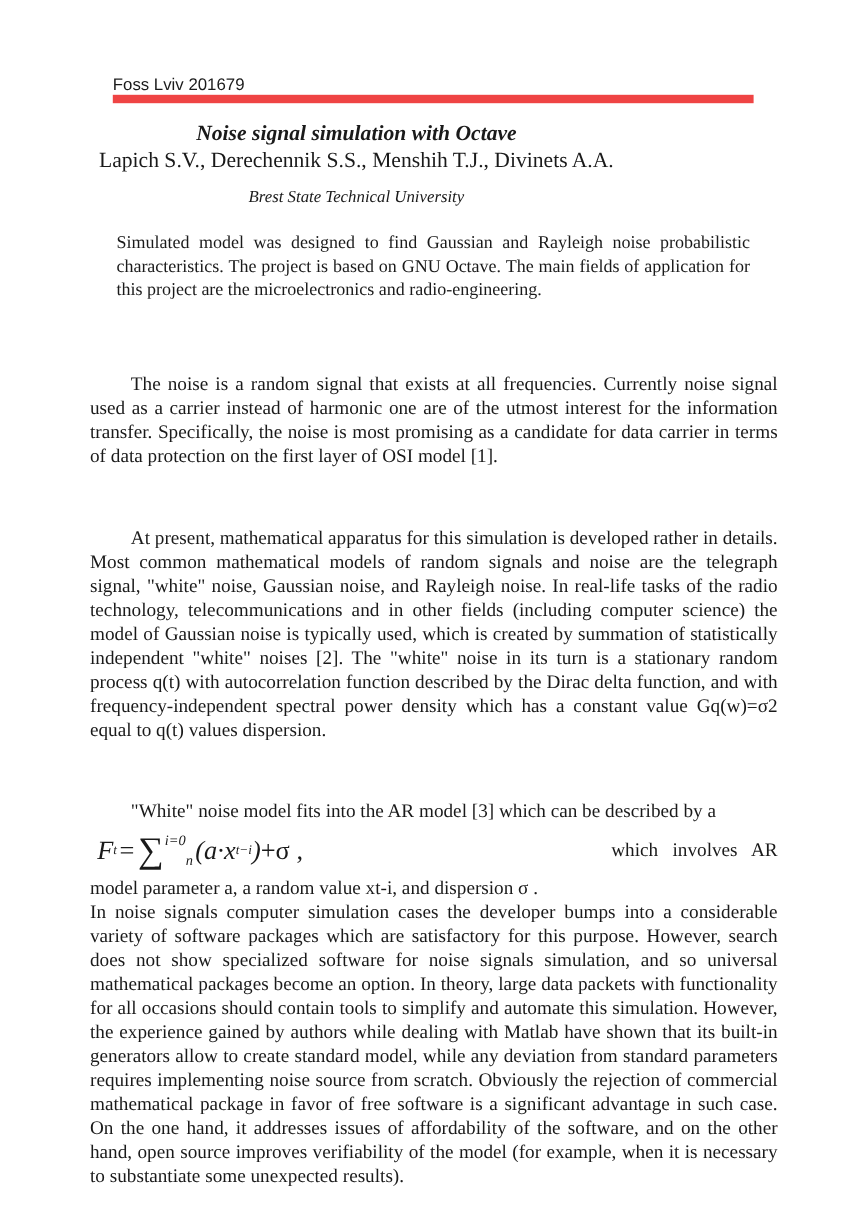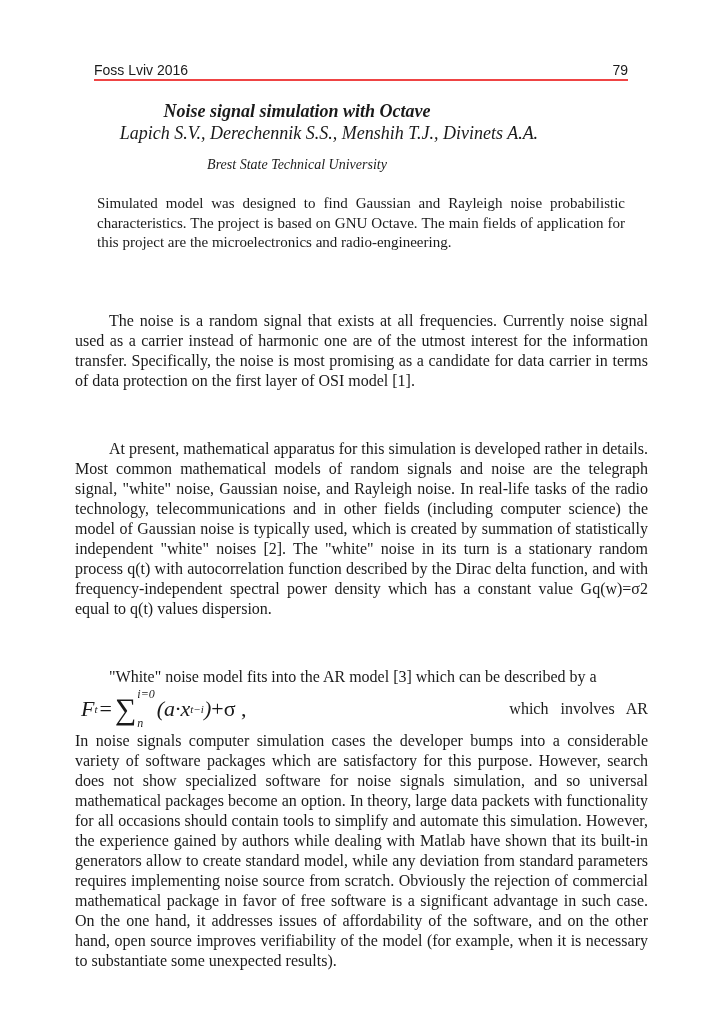--- a/index.html
+++ b/index.html
@@ -1,46 +1,46 @@
 <!DOCTYPE html>
 <html><head>
 <meta charset="utf-8">
 <style>
   html, body { margin: 0; padding: 0; background: #ffffff; }
   body { width: 723px; height: 1024px; position: relative; overflow: hidden; color: #1a1a1a; }
   .header {
     position: absolute; left: 94px; top: 62px; width: 534px;
-    border-bottom: 2px solid #ef4444;
+    border-bottom: 7px solid #ef4444;
     font-family: "Liberation Sans", sans-serif; font-size: 14px; line-height: 17px;
-    display: flex; justify-content: space-between;
+    display: flex; 
   }
   .title-block { position: absolute; left: 0; width: 594px; text-align: center;
     font-family: "Liberation Serif", serif; }
   .title { top: 100px; font-size: 18px; font-weight: bold; font-style: italic; line-height: 22px; }
-  .authors { top: 122px; font-size: 18px; font-style: italic; line-height: 22px; padding-left: 32px; }
+  .authors { top: 122px; font-size: 18px; line-height: 22px; }
   .affil { top: 156px; font-size: 14px; font-style: italic; line-height: 18px; }
   .abstract {
     position: absolute; left: 97px; top: 194px; width: 528px;
     font-family: "Liberation Serif", serif; font-size: 15px; line-height: 19.5px;
     text-align: justify; margin: 0;
   }
   .body {
     position: absolute; left: 75px; top: 263px; width: 573px;
     font-family: "Liberation Serif", serif; font-size: 16px; line-height: 20px;
   }
   .body p { margin: 0; text-align: justify; }
   .body p.indent { text-indent: 34px; margin-top: 48px; }
   .formula-line { display: flex; align-items: center; height: 44px; }
   .formula-line .lead { flex: 0 0 auto; word-spacing: 6px; }
   .formula {
     font-family: "Liberation Serif", serif; font-style: italic; font-size: 22px;
     margin: 0 6px; display: inline-flex; align-items: center; position: relative;
   }
   .formula .sigma-sum { font-style: normal; font-size: 30px; line-height: 30px; margin: 0 1px; }
-  .formula .limits { display: inline-flex; flex-direction: column; font-size: 12px; line-height: 12px; margin-right: 2px; }
+  .formula .limits { display: inline-flex; flex-direction: row; font-size: 12px; line-height: 12px; margin-right: 2px; }
   .formula sub { font-size: 11px; }
   .formula .up { position: relative; top: -9px; }
   .formula .down { position: relative; top: 8px; }
   .formula-line .trail { flex: 1 1 auto; text-align: right; word-spacing: 8px; }
 </style>
 </head>
 <body>
 
 <div class="header">
   <span>Foss Lviv 2016</span>
@@ -67,14 +67,15 @@
         <span class="up">i=0</span>
         <span class="down">n</span>
       </span>
       <span>(a·x</span>
         <sub>t−i</sub>
         <span>)</span>
       <span style="font-style:normal">+σ ,</span>
     </span>
     <span class="trail">which involves AR</span>
   </div>
+  <p>model parameter a, a random value xt-i, and dispersion σ .</p>
   <p>In noise signals computer simulation cases the developer bumps into a considerable variety of software packages which are satisfactory for this purpose. However, search does not show specialized software for noise signals simulation, and so universal mathematical packages become an option. In theory, large data packets with functionality for all occasions should contain tools to simplify and automate this simulation. However, the experience gained by authors while dealing with Matlab have shown that its built-in generators allow to create standard model, while any deviation from standard parameters requires implementing noise source from scratch. Obviously the rejection of commercial mathematical package in favor of free software is a significant advantage in such case. On the one hand, it addresses issues of affordability of the software, and on the other hand, open source improves verifiability of the model (for example, when it is necessary to substantiate some unexpected results).</p>
 </div>
 
 </body></html>

